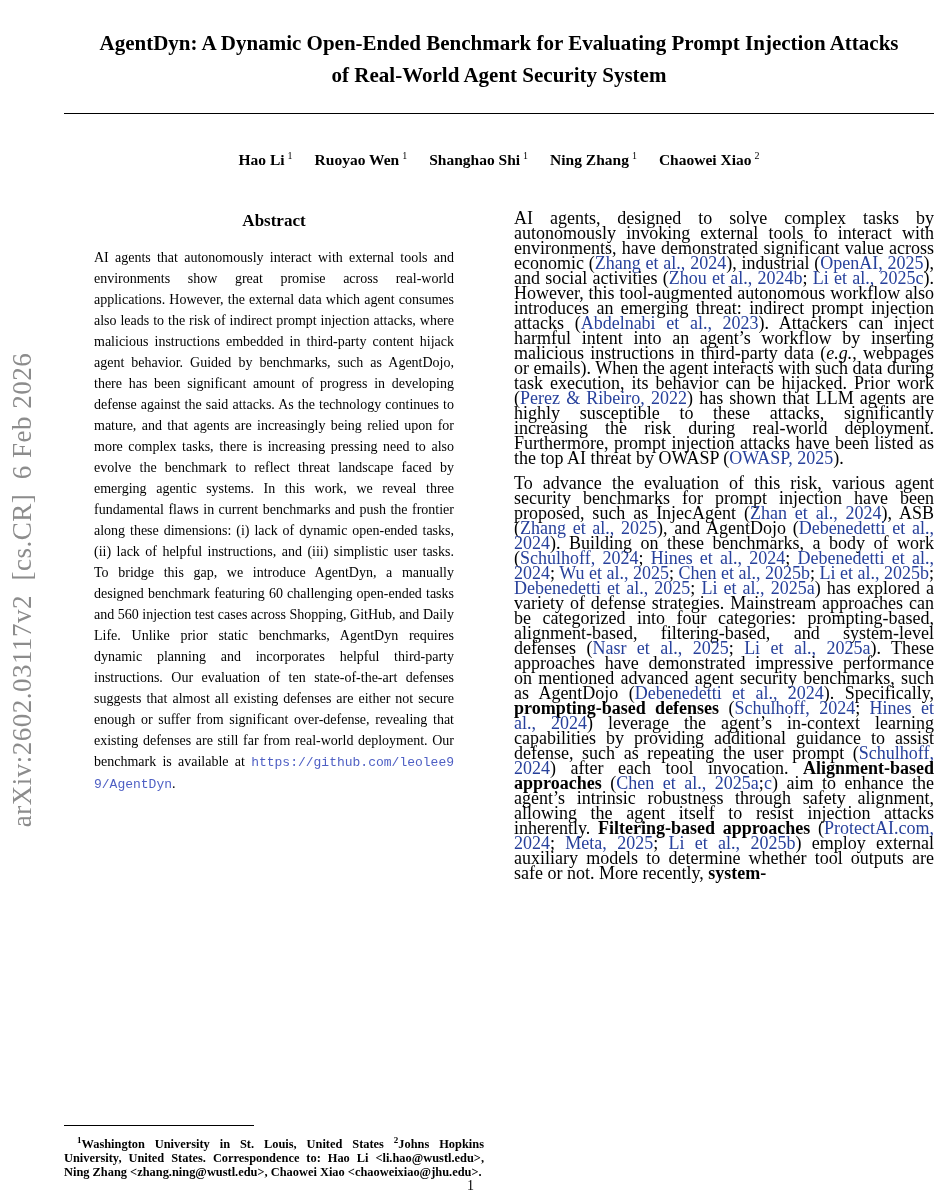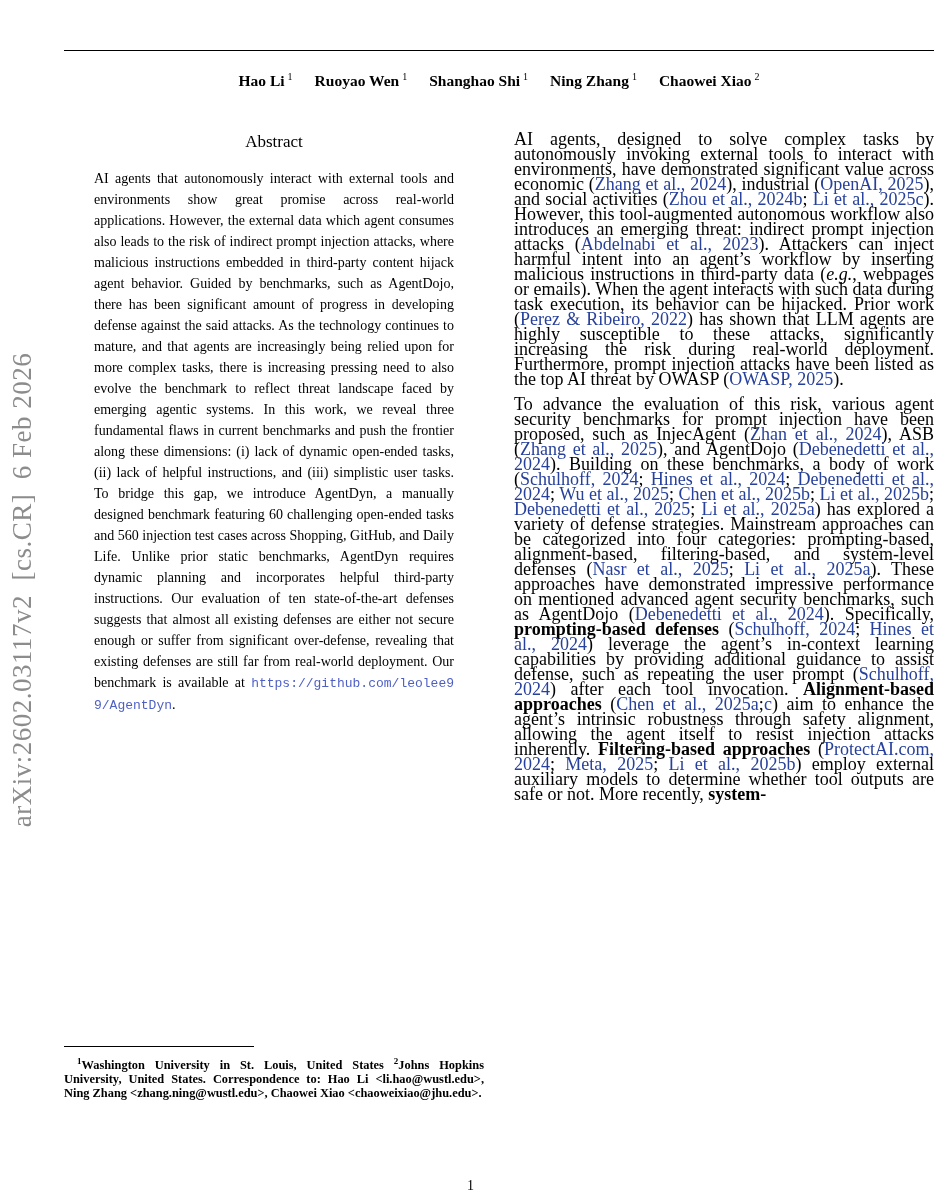--- a/index.html
+++ b/index.html
@@ -37,21 +37,21 @@
     text-align: center;
     line-height: 1.5;
     padding: 0 30px;
   }
   .title-rule {
     border: none;
     border-top: 1.6px solid #000;
     margin-top: 22px;
   }
   .authors {
-    margin-top: 20px;
+    margin-top: 36px;
     text-align: center;
     font-size: 15.5px;
     font-weight: bold;
   }
   .author { margin: 0 11px; white-space: nowrap; }
   .author-sup {
     font-weight: normal;
     font-size: 10px;
     vertical-align: super;
     margin-left: 3px;
@@ -61,21 +61,21 @@
     display: flex;
     gap: 30px;
     margin-top: 42px;
     height: 972px;
     align-items: stretch;
   }
   .col { width: 420px; display: flex; flex-direction: column; }
 
   .abstract-heading {
     font-size: 17px;
-    font-weight: normal;
+    font-weight: bold;
     text-align: center;
     margin-bottom: 16px;
   }
   .abstract-text {
     padding: 0 30px;
     font-size: 14px;
     line-height: 21px;
     text-align: justify;
   }
   .section-heading {
@@ -131,20 +131,21 @@
 </style>
 </head>
 <body style="--citation-color: #27409b; --url-color: #4e5fc4; --watermark-color: #8c8c8c;">
 
 <div class="page">
 
   <div class="watermark">arXiv:2602.03117v2  [cs.CR]  6 Feb 2026</div>
 
   <div class="content">
 
+    <h1 class="title">AgentDyn: A Dynamic Open-Ended Benchmark for Evaluating Prompt Injection Attacks of Real-World Agent Security System</h1>
 
     <hr class="title-rule">
 
     <div class="authors"><span class="author"><span>Hao Li</span><span class="author-sup">1</span></span><span class="author"><span>Ruoyao Wen</span><span class="author-sup">1</span></span><span class="author"><span>Shanghao Shi</span><span class="author-sup">1</span></span><span class="author"><span>Ning Zhang</span><span class="author-sup">1</span></span><span class="author"><span>Chaowei Xiao</span><span class="author-sup">2</span></span></div>
 
     <div class="columns">
 
       <div class="col">
         <h2 class="abstract-heading">Abstract</h2>
         <p class="abstract-text"><span>AI agents that autonomously interact with external tools and environments show great promise across real-world applications. However, the external data which agent consumes also leads to the risk of indirect prompt injection attacks, where malicious instructions embedded in third-party content hijack agent behavior. Guided by benchmarks, such as AgentDojo, there has been significant amount of progress in developing defense against the said attacks. As the technology continues to mature, and that agents are increasingly being relied upon for more complex tasks, there is increasing pressing need to also evolve the benchmark to reflect threat landscape faced by emerging agentic systems. In this work, we reveal three fundamental flaws in current benchmarks and push the frontier along these dimensions: (i) lack of dynamic open-ended tasks, (ii) lack of helpful instructions, and (iii) simplistic user tasks. To bridge this gap, we introduce AgentDyn, a manually designed benchmark featuring 60 challenging open-ended tasks and 560 injection test cases across Shopping, GitHub, and Daily Life. Unlike prior static benchmarks, AgentDyn requires dynamic planning and incorporates helpful third-party instructions. Our evaluation of ten state-of-the-art defenses suggests that almost all existing defenses are either not secure enough or suffer from significant over-defense, revealing that existing defenses are still far from real-world deployment. Our benchmark is available at </span><span class="mono-link">https://github.com/leolee99/AgentDyn</span><span>.</span></p>

